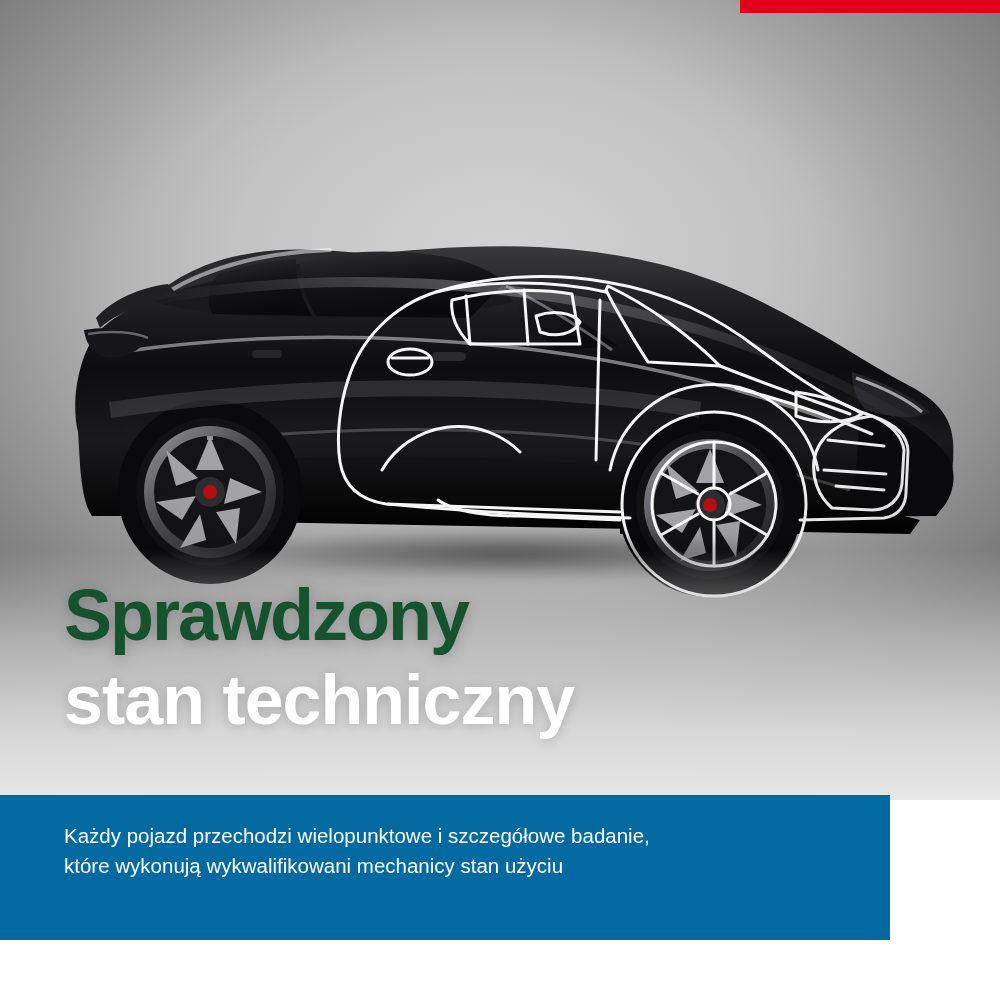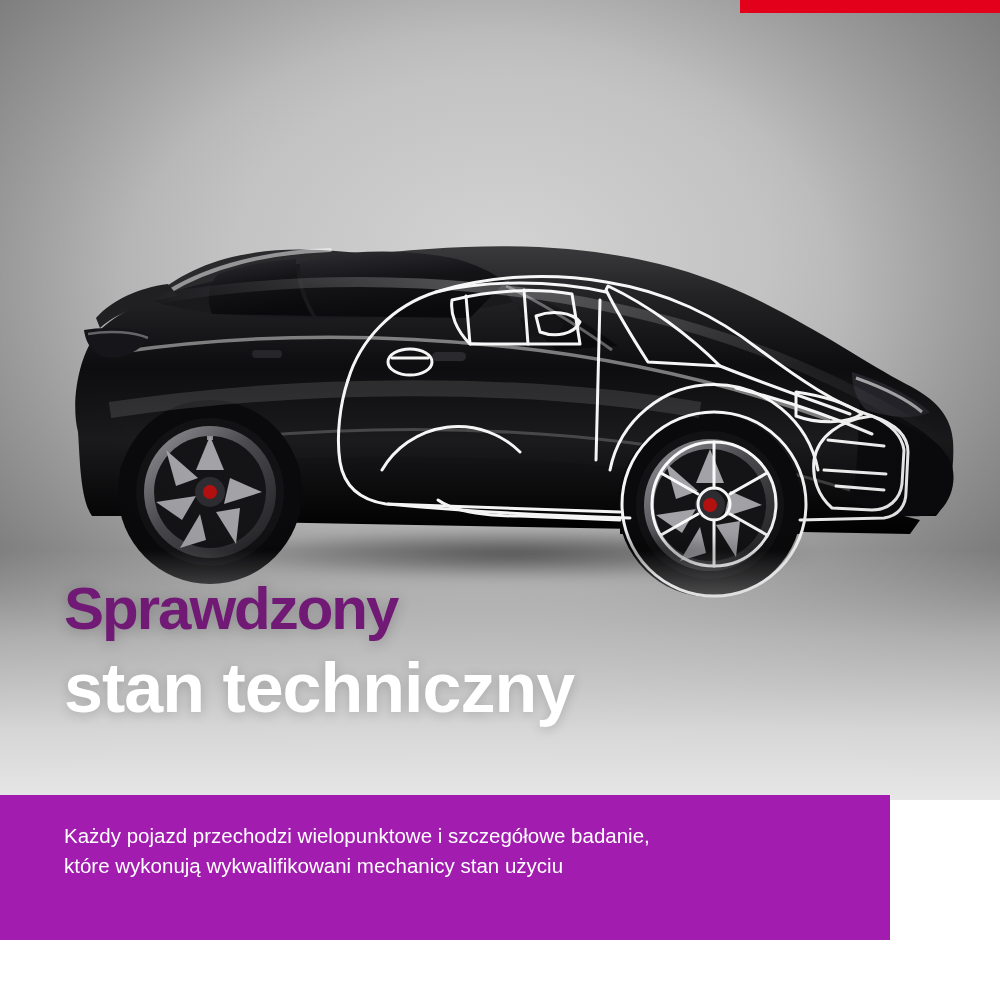--- a/index.html
+++ b/index.html
@@ -81,45 +81,45 @@
   }
 
   
   .headline-wrap {
     position: absolute;
     left: 64px;
     top: 580px;
     z-index: 5;
   }
   .headline-main {
-    font-size: 60px;
+    font-size: 72px;
     line-height: 0.98;
     font-weight: bold;
-    color: #701a75;
+    color: #14532d;
     letter-spacing: -2px;
     text-shadow: 0 2px 14px rgba(0,0,0,0.22);
   }
   .headline-sub {
     margin-top: 14px;
     font-size: 70px;
     line-height: 1.0;
     font-weight: bold;
     color: #ffffff;
     letter-spacing: -1px;
     text-shadow: 0 2px 12px rgba(0,0,0,0.18);
   }
 
   
   .desc-panel {
     position: absolute;
     left: 0;
     top: 795px;
     width: 890px;
     height: 145px;
-    background: #a21caf;
+    background: #0369a1;
     z-index: 5;
     padding: 26px 60px 0 64px;
   }
   .desc-line {
     color: #ffffff;
     font-size: 20.5px;
     line-height: 1.48;
     white-space: nowrap;
   }
 

